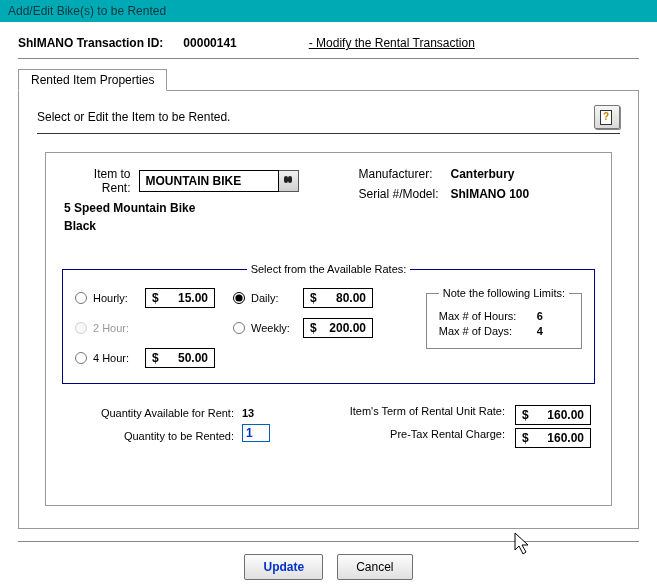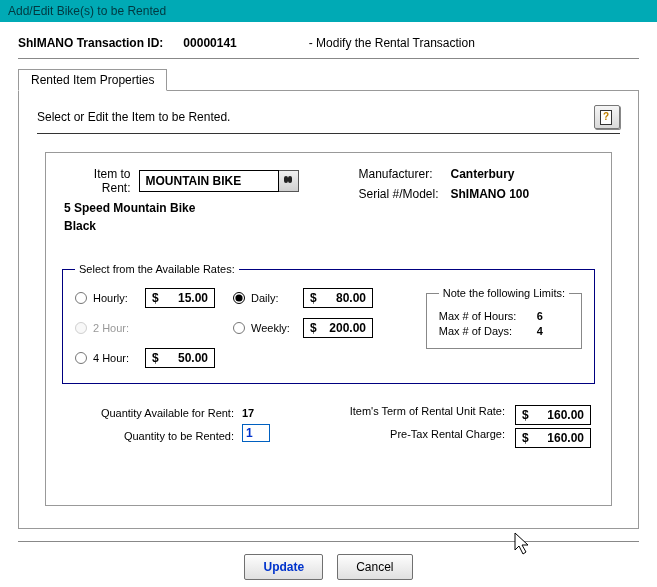--- a/index.html
+++ b/index.html
@@ -2,21 +2,21 @@
 <html><head>
   <meta charset="utf-8">
   <style>
     * { box-sizing: border-box; margin: 0; padding: 0; }
     body { font-family: Arial, Helvetica, sans-serif; font-size: 11px; background: #fff; width: 657px; height: 587px; overflow: hidden; position: relative; }
     .titlebar { background: #00aab5; color: #003840; padding: 4px 8px; font-size: 12px; height: 22px; }
     .window-body { padding: 12px 18px 12px 18px; background: #fff; }
     .hdr-row { display: flex; align-items: baseline; gap: 12px; font-size: 12px; margin: 2px 0 8px 0; }
     .hdr-label { font-weight: bold; }
     .hdr-val { font-weight: bold; margin-left: 8px; }
-    .hdr-sub { margin-left: 60px; font-weight: normal; }
+    .hdr-sub { margin-left: 60px; font-weight: normal; text-decoration: underline; }
     .hrule { border-top: 1px solid #888; margin: 6px 0 10px 0; }
     .tab-strip { position: relative; height: 22px; }
     .tab { position: absolute; top: 0; left: 0; border: 1px solid #999; border-bottom: 1px solid #fff; background: #fff; padding: 3px 12px; font-size: 12px; z-index: 2; }
     .tab-panel { border: 1px solid #999; padding: 14px 18px 22px 18px; position: relative; margin-top: -1px; }
     .instr-row { display: flex; align-items: center; justify-content: space-between; margin-bottom: 4px; }
     .instr-text { font-size: 12px; }
     .help-btn { width: 26px; height: 24px; border: 1px solid #777; background: linear-gradient(#f5f5f5,#d9d9d9); border-radius: 2px; display: flex; align-items: center; justify-content: center; cursor: pointer; box-shadow: 1px 1px 0 #888; }
     .help-glyph { width: 14px; height: 18px; position: relative; }
     .help-glyph::before { content: ""; position: absolute; width: 10px; height: 13px; background: #fff; border: 1px solid #333; left: 0; top: 2px; }
     .help-glyph::after { content: "?"; position: absolute; left: 3px; top: 3px; font-size: 10px; font-weight: bold; color: #c08000; }
@@ -28,21 +28,21 @@
     .item-row { display: flex; align-items: center; gap: 8px; margin-bottom: 6px; font-size: 12px; }
     .item-label { text-align: right; }
     .item-input-wrap { display: flex; align-items: center; }
     .item-input { border: 1px solid #000; font-family: Arial; font-size: 12px; font-weight: bold; padding: 3px 6px; width: 140px; }
     .bin-btn { width: 20px; height: 22px; border: 1px solid #555; border-left: none; background: linear-gradient(#f0f0f0,#d0d0d0); display: flex; align-items: center; justify-content: center; cursor: pointer; }
     .desc { font-weight: bold; font-size: 12px; margin: 4px 0 2px 2px; }
     .info-row { display: flex; align-items: baseline; gap: 0; font-size: 12px; margin-bottom: 6px; }
     .info-lbl { min-width: 92px; }
     .info-val { font-weight: bold; }
     .rates-fs { border: 1px solid #000080; margin: 28px 0 18px 0; padding: 12px 12px 14px 12px; position: relative; }
-    .rates-fs legend { font-size: 11px; padding: 0 4px; background: #fff; }
+    .rates-fs legend { font-size: 11px; padding: 0 4px; background: #fff; text-align: center; }
     .rates-grid { display: flex; gap: 18px; }
     .rates-col { display: flex; flex-direction: column; gap: 8px; }
     .rate-row { display: flex; align-items: center; gap: 6px; min-height: 22px; }
     .radio { width: 12px; height: 12px; accent-color: #000; }
     .rate-lbl { min-width: 46px; font-size: 11px; }
     .rate-lbl.disabled { color: #999; }
     .price-box { border: 1px solid #000; background: #fff; font-weight: bold; font-size: 12px; width: 70px; text-align: right; padding: 2px 6px; display: flex; justify-content: space-between; }
     .price-sym { }
     .limits-fs { border: 1px solid #888; padding: 8px 12px; font-size: 11px; }
     .limits-fs legend { font-size: 11px; padding: 0 4px; background: #fff; }
@@ -180,21 +180,21 @@
               </div>
             </fieldset>
           </div>
         </div>
       </fieldset>
 
       <div class="qc-grid">
         <div class="qc-left">
           <div class="qty-row">
             <span class="qty-lbl">Quantity Available for Rent:</span>
-            <span class="qty-val">17</span>
+            <span class="qty-val">13</span>
           </div>
           <div class="qty-row">
             <span class="qty-lbl">Quantity to be Rented:</span>
             <input class="qty-input" type="text" value="1" style="">
           </div>
         </div>
         <div class="qc-right">
           <div class="ch-row">
             <span class="ch-lbl">Item's Term of Rental Unit Rate:</span>
             <span class="charge-box">

